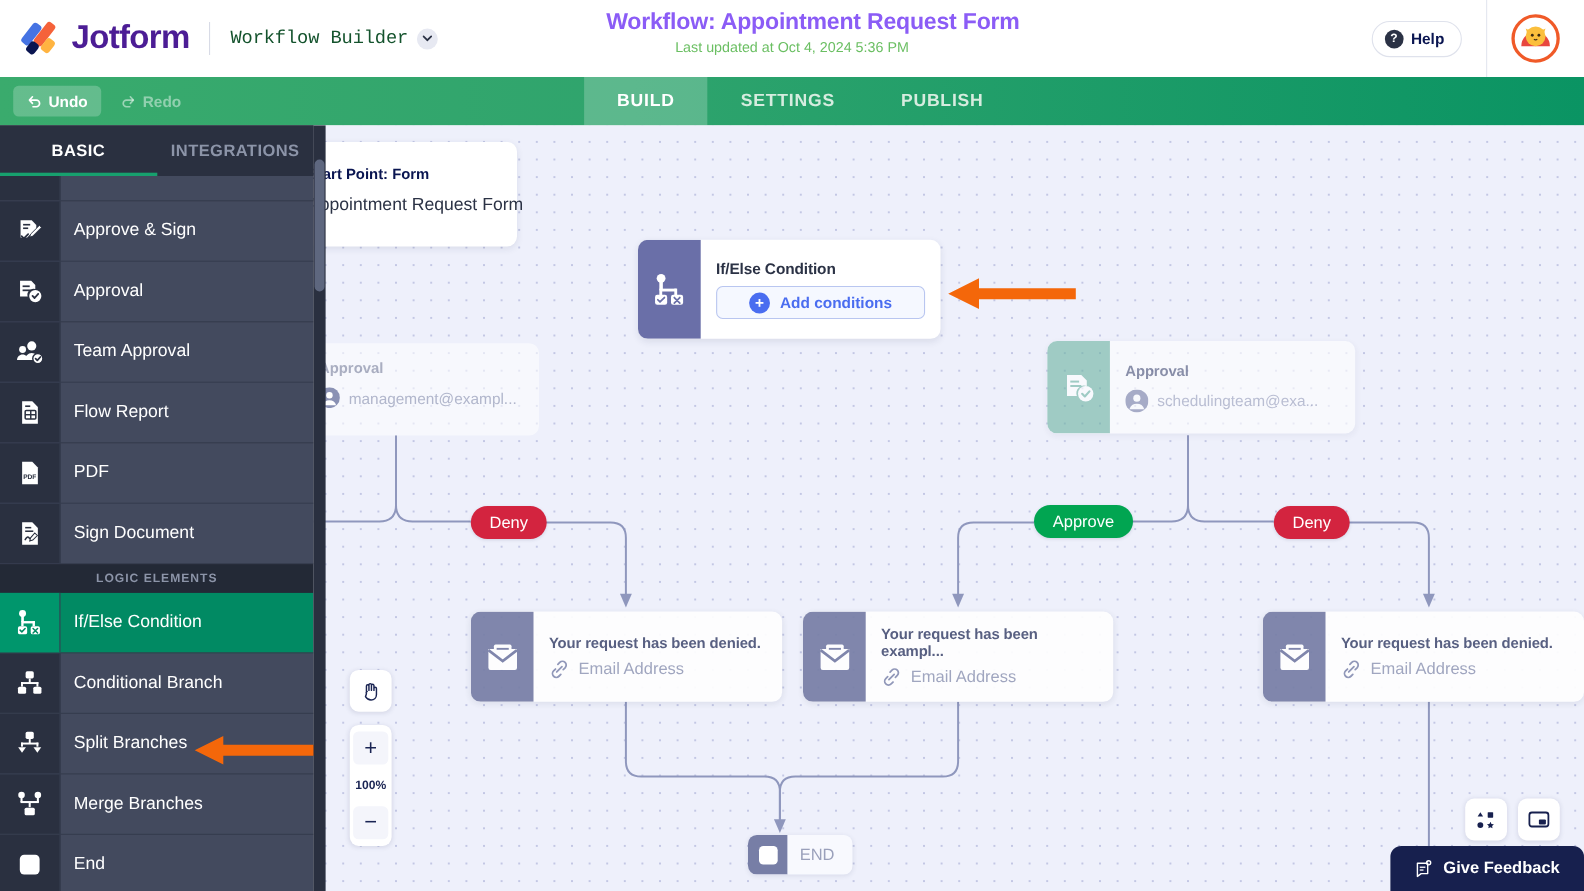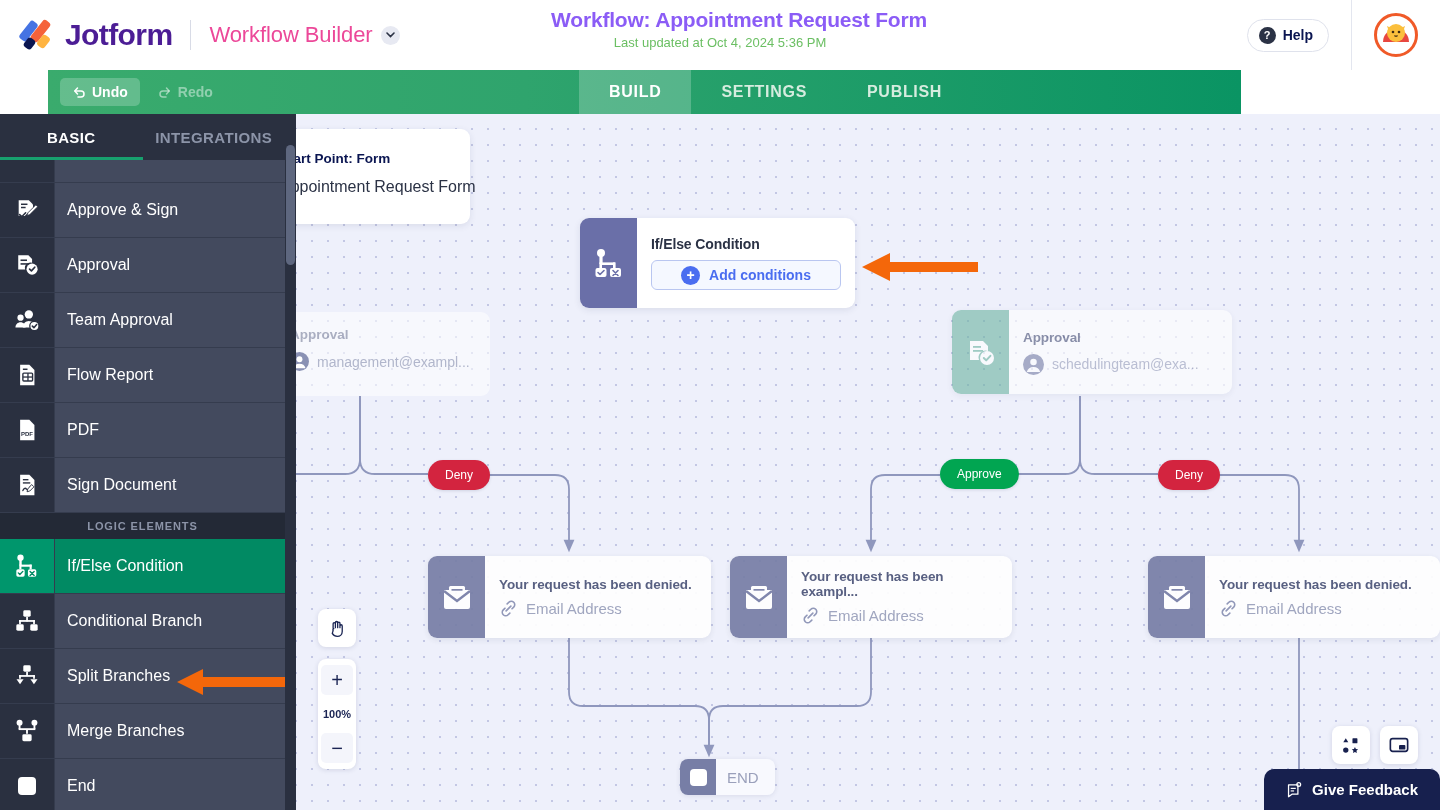--- a/index.html
+++ b/index.html
@@ -21,21 +21,21 @@
   .logo-mark { width: 34px; height: 34px; position: relative; margin-right: 9px; }
   .logo-mark span { position: absolute; border-radius: 3px; display:block; }
   .lm1 { width: 9px; height: 22px; background: #4573e3; transform: rotate(38deg); left: 2px; top: 2px; }
   .lm2 { width: 9px; height: 24px; background: #f5623a; transform: rotate(38deg); left: 14px; top: 1px; }
   .lm3 { width: 9px; height: 13px; background: #ffb441; transform: rotate(38deg); left: 17px; top: 17px; }
   .lm4 { width: 9px; height: 11px; background: #0a1551; transform: rotate(38deg); left: 3px; top: 20px; }
   .brand-name {
     font-size: 30px; font-weight: bold; color: #4c1d95; letter-spacing: -0.6px;
   }
   .brand-div { width: 1px; height: 30px; background: #d8dbe6; margin: 0 18px; }
-  .wb-label { font-size: 22px; color: #ec4899; letter-spacing: -0.1px; }
+  .wb-label { font-size: 17px; color: #14532d; letter-spacing: -0.1px; font-family: Liberation Mono, monospace; }
   .wb-caret {
     width: 19px; height: 19px; border-radius: 50%; background: #e7e9f2;
     margin-left: 8px; display: inline-flex; align-items: center; justify-content: center;
     vertical-align: middle;
   }
   .wb-caret svg { display: block; }
   .wb-group { display: flex; align-items: center; }
 
   .title-block {
     position: absolute; left: 0; right: 0; top: 8px; text-align: center; pointer-events: none;
@@ -57,23 +57,23 @@
   .top-div { width: 1px; height: 70px; background: #e3e6ef; margin: 0 22px 0 22px; }
   .avatar {
     width: 44px; height: 44px; border-radius: 50%;
     border: 3px solid #f05a28; background: #fff;
     display: flex; align-items: center; justify-content: center;
     font-size: 25px; overflow: hidden; margin-right: 22px;
   }
 
   
   .greenbar {
-    position: absolute; top: 70px; left: 0; width: 1193px; height: 44px;
+    position: absolute; top: 70px; left: 0; width: 1440px; height: 44px;
     background: linear-gradient(90deg, #3aab6d 0%, #2fa46d 40%, #0a9463 100%);
-    display: flex; align-items: center; margin-left: 48px;
+    display: flex; align-items: center;
   }
   .undo-redo { display: flex; gap: 6px; padding-left: 12px; }
   .ur-btn {
     display: flex; align-items: center; gap: 6px; padding: 6px 12px;
     border-radius: 5px; font-size: 14px; font-weight: bold; cursor: pointer;
   }
   .ur-btn.active { background: rgba(255,255,255,0.22); color: #ffffff; }
   .ur-btn.disabled { color: rgba(255,255,255,0.45); }
   .ur-btn svg { display: block; }
 
@@ -205,21 +205,21 @@
   .mail .node-title { color: #4c5478; }
   .mail .node-sub { color: #9aa0bb; font-size: 15px; margin-top: 7px; }
   .mail1 { left: 143px; top: 442px; width: 283px; opacity: 0.92; }
   .mail2 { left: 445px; top: 442px; width: 282px; opacity: 0.92; }
   .mail3 { left: 863px; top: 442px; width: 292px; opacity: 0.92; }
 
   
   .pill {
     position: absolute; height: 30px; border-radius: 15px; color: #fff;
     display: flex; align-items: center; justify-content: center;
-    font-size: 12px; padding: 0 17px; z-index: 8;
+    font-size: 15px; padding: 0 17px; z-index: 8;
     box-shadow: 0 1px 3px rgba(40,48,90,0.15);
   }
   .pill.deny { background: #d3243f; }
   .pill.approve { background: #01a551; }
   .pill-d1 { left: 143px; top: 346px; }
   .pill-ap { left: 655px; top: 345px; }
   .pill-d2 { left: 873px; top: 346px; }
 
   
   .endnode {

